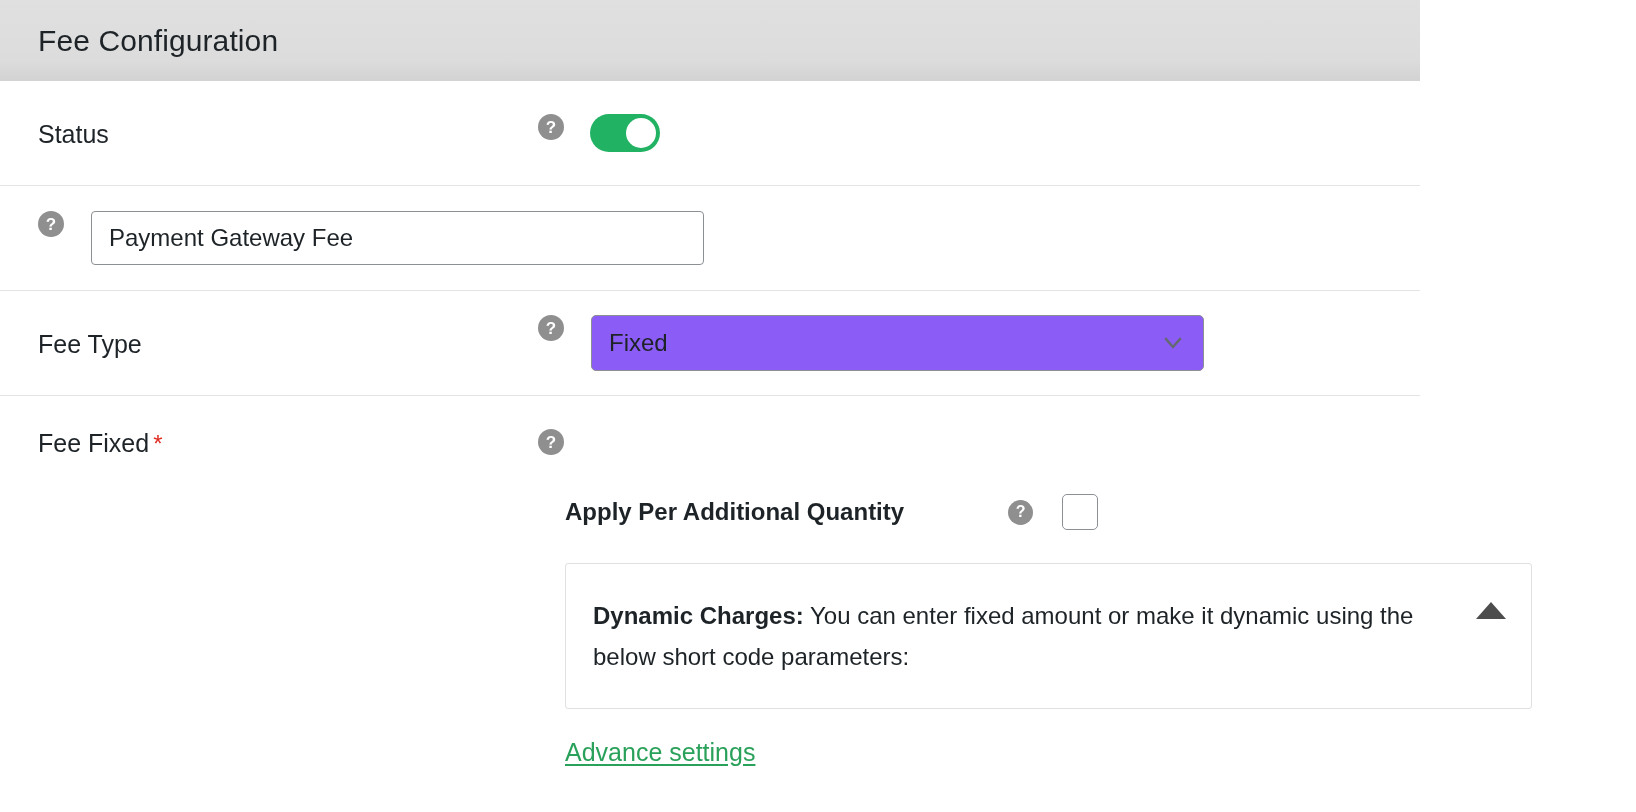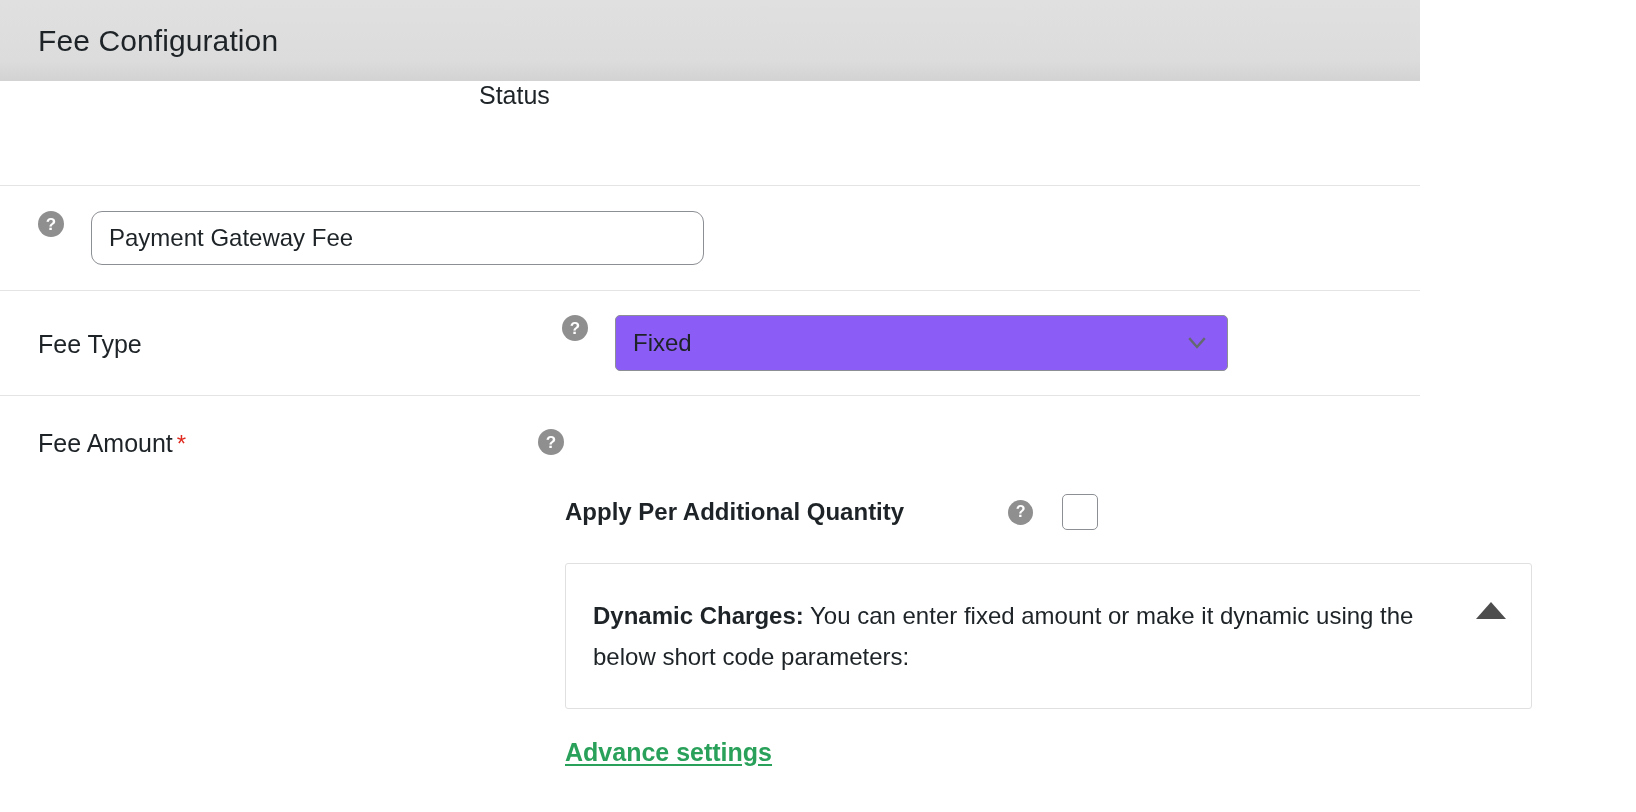--- a/index.html
+++ b/index.html
@@ -32,23 +32,23 @@
   }
 
   
   .row {
     position: relative;
     display: flex;
     align-items: flex-start;
     border-bottom: 1px solid #e4e4e4;
     padding-left: 38px;
   }
-  .row-status   { height: 105px; align-items: center; flex-direction: column; }
+  .row-status   { height: 105px; align-items: center; }
   .row-title    { height: 105px; align-items: center; }
-  .row-type     { height: 105px; align-items: center; gap: 24px; }
+  .row-type     { height: 105px; align-items: center; }
   .row-amount   { min-height: 370px; padding-top: 33px; border-bottom: none; }
 
   .row-label {
     width: 500px;
     flex: 0 0 500px;
     font-size: 25px;
     color: #1d2327;
     line-height: 1;
     padding-top: 2px;
   }
@@ -101,21 +101,21 @@
     border-radius: 50%;
     background: #ffffff;
   }
 
   
   .text-input {
     margin-left: 27px;
     width: 613px;
     height: 54px;
     border: 1px solid #8c8f94;
-    border-radius: 11px;
+    border-radius: 4px;
     background: #ffffff;
     font-family: "Liberation Sans", sans-serif;
     font-size: 24px;
     color: #1d2327;
     padding: 0 17px;
     outline: none;
   }
   .text-input::placeholder { color: #8a8a8a; }
 
   
@@ -211,21 +211,20 @@
   
   .advance-link {
     margin-top: 29px;
     margin-left: 27px;
     font-size: 25px;
     color: #2aa15a;
     text-decoration: underline;
     text-underline-offset: 3px;
     align-self: flex-start;
     cursor: pointer;
-    font-weight: bold;
   }
 </style>
 </head>
 <body>
 
 <div class="panel">
 
   <div class="panel-header">
     <div class="panel-header-title">Fee Configuration</div>
   </div>
@@ -257,21 +256,21 @@
         </div>
         <svg class="chevron" viewBox="0 0 20 20">
           <polyline points="3,6 10,14 17,6" fill="none" stroke="#646970" stroke-width="2.4" stroke-linecap="square" stroke-linejoin="miter"></polyline>
         </svg>
       </div>
     </div>
   </div>
 
   <div class="row row-amount">
     <div class="row-label">
-      <span>Fee Amount</span><span class="req-star">*</span>
+      <span>Fee Fixed</span><span class="req-star">*</span>
     </div>
 
     <div class="amount-col">
       <div class="amount-top">
         <span class="help-icon">?</span>
       </div>
 
       <div class="apply-row">
         <span class="apply-label">Apply Per Additional Quantity</span>
         <span class="help-icon small apply-help">?</span>

